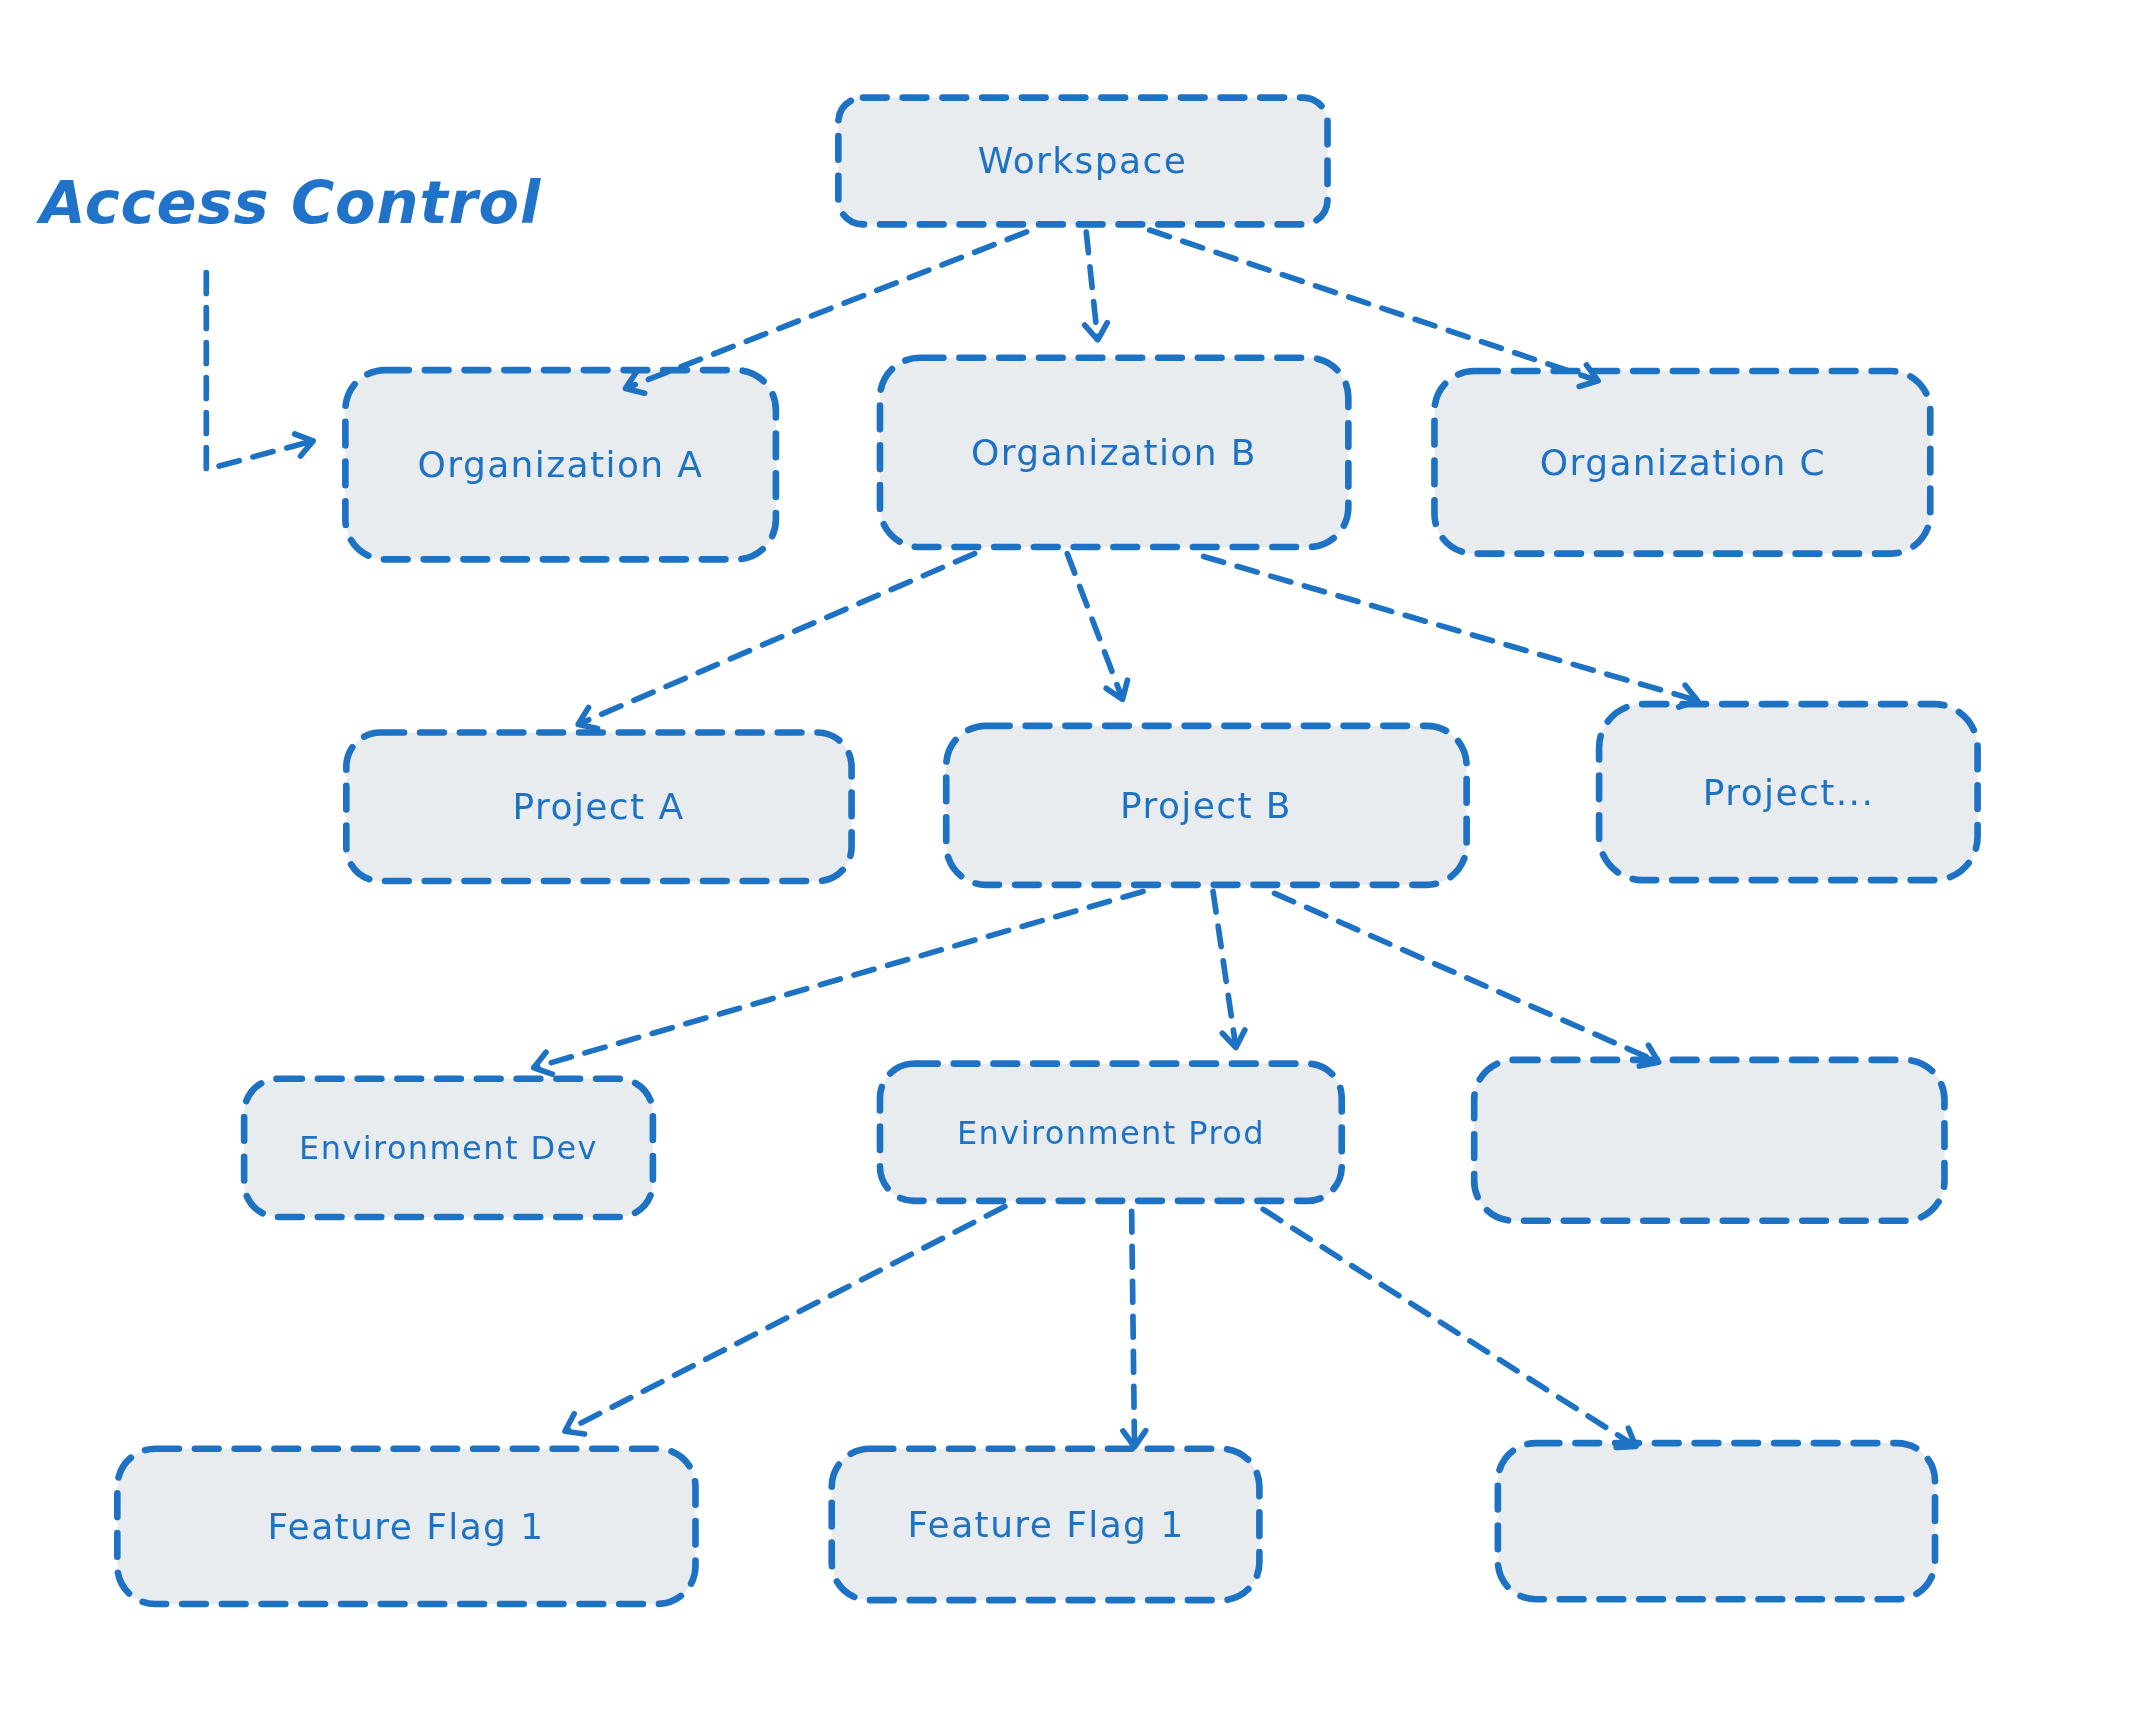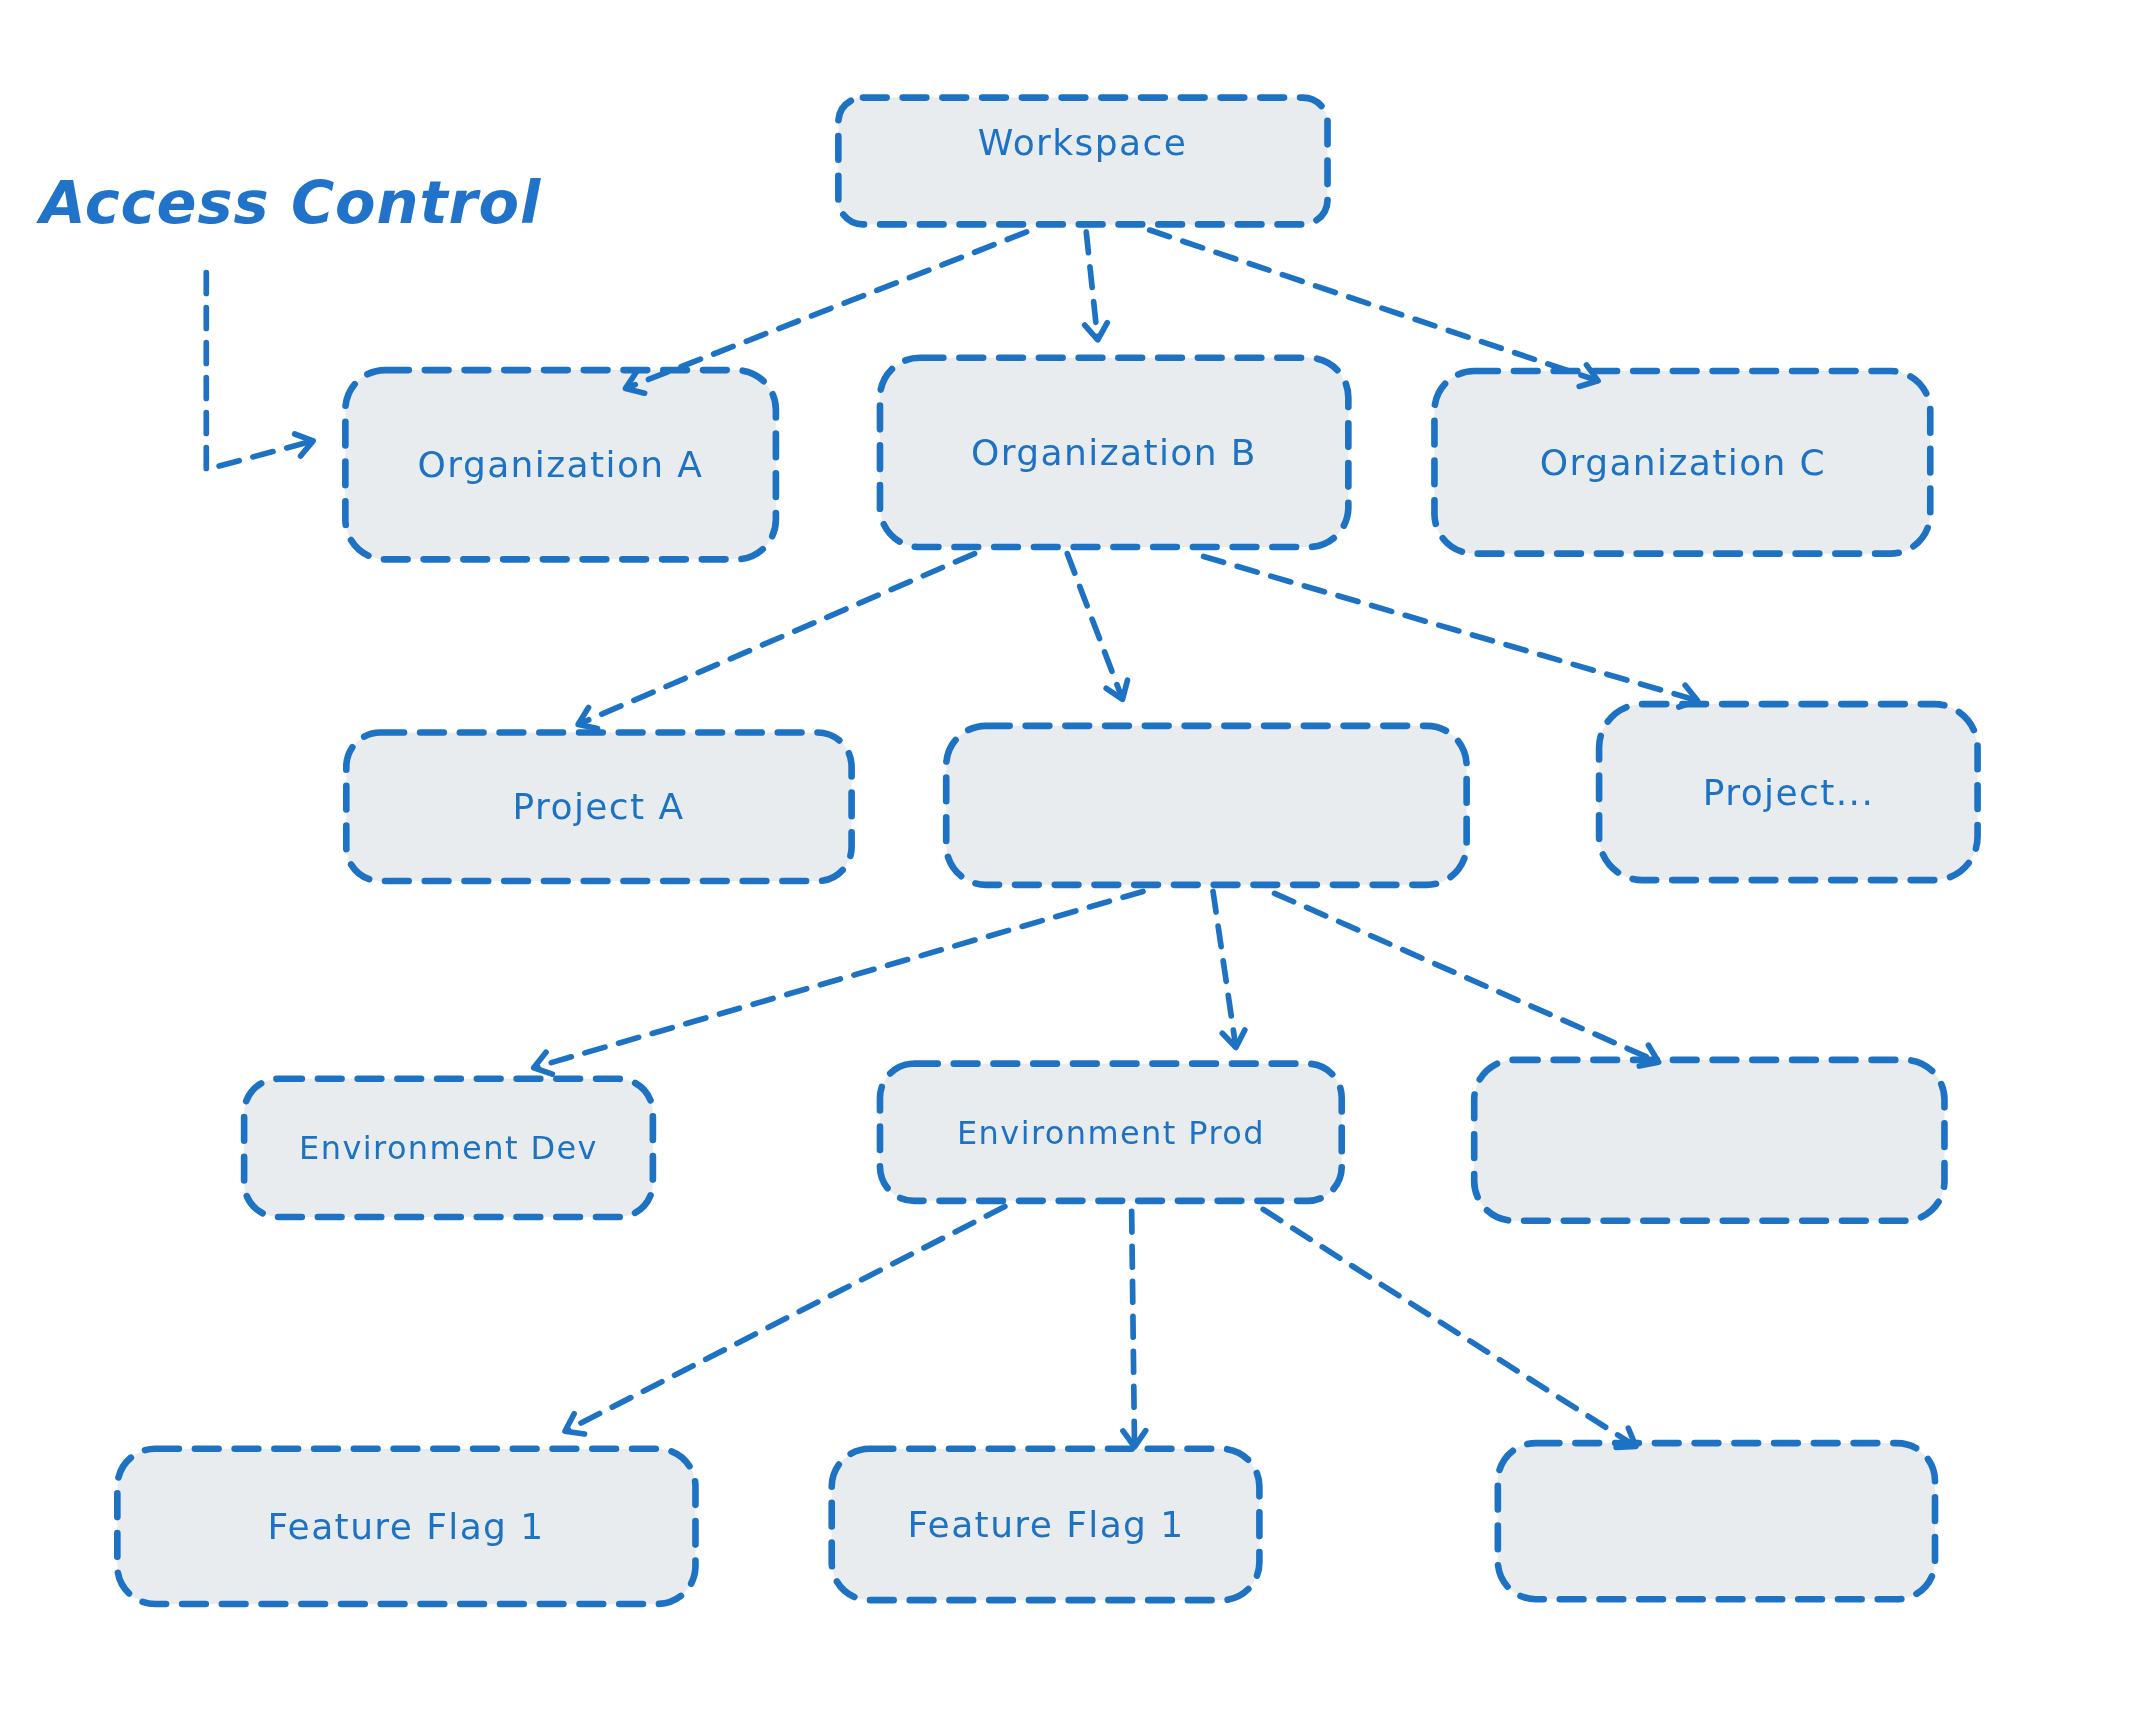--- a/index.html
+++ b/index.html
@@ -64,24 +64,25 @@
     <path class="edge" d="M 1208,942 L 565,1128" marker-end="url(#arrowhead)"></path>
     <path class="edge" d="M 1282,942 L 1306,1106" marker-end="url(#arrowhead)"></path>
     <path class="edge" d="M 1347,944 L 1752,1122" marker-end="url(#arrowhead)"></path>
     <path class="edge" d="M 1062,1275 L 598,1512" marker-end="url(#arrowhead)"></path>
     <path class="edge" d="M 1196,1280 L 1199,1528" marker-end="url(#arrowhead)"></path>
     <path class="edge" d="M 1335,1278 L 1728,1528" marker-end="url(#arrowhead)"></path>
   </svg>
 
   <div class="diagram-title">Access Control</div>
 
-  <div class="node-label" style="left:838px;top:79px;width:489px;height:127px;">Workspace</div>
+  <div class="node-label" style="left:838px;top:97px;width:489px;height:127px;">Workspace</div>
   <div class="node-label" style="left:345px;top:370px;width:431px;height:189px;text-align:center;">Organization A</div>
   <div class="node-label" style="left:880px;top:358px;width:468px;height:189px;">Organization B</div>
   <div class="node-label" style="left:1435px;top:371px;width:496px;height:183px;">Organization C</div>
   <div class="node-label" style="left:346px;top:732px;width:505px;height:149px;">Project A</div>
+  <div class="node-label" style="left:946px;top:726px;width:520px;height:159px;">Project B</div>
   <div class="node-label" style="left:1599px;top:704px;width:379px;height:176px;">Project...</div>
   <div class="node-label" style="left:880px;top:1064px;width:462px;height:137px;font-size:32px;">Environment Prod</div>
   <div class="node-label" style="left:244px;top:1079px;width:409px;height:138px;font-size:32px;">Environment Dev</div>
   <div class="node-label" style="left:117px;top:1449px;width:578px;height:155px;">Feature Flag 1</div>
   <div class="node-label" style="left:832px;top:1449px;width:428px;height:151px;">Feature Flag 1</div>
 </div>
 
 
 </body></html>

